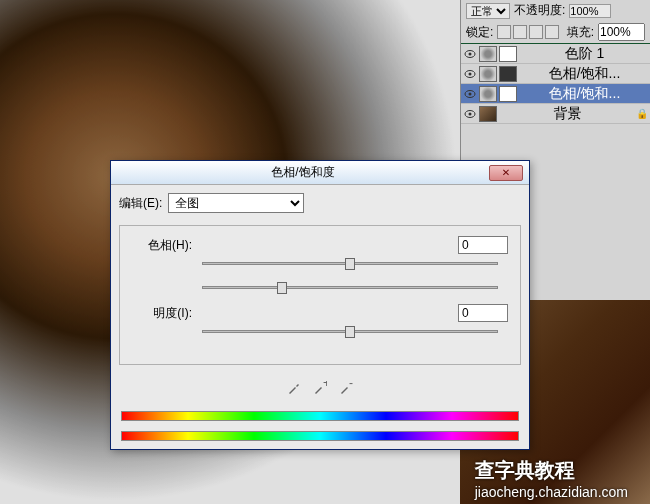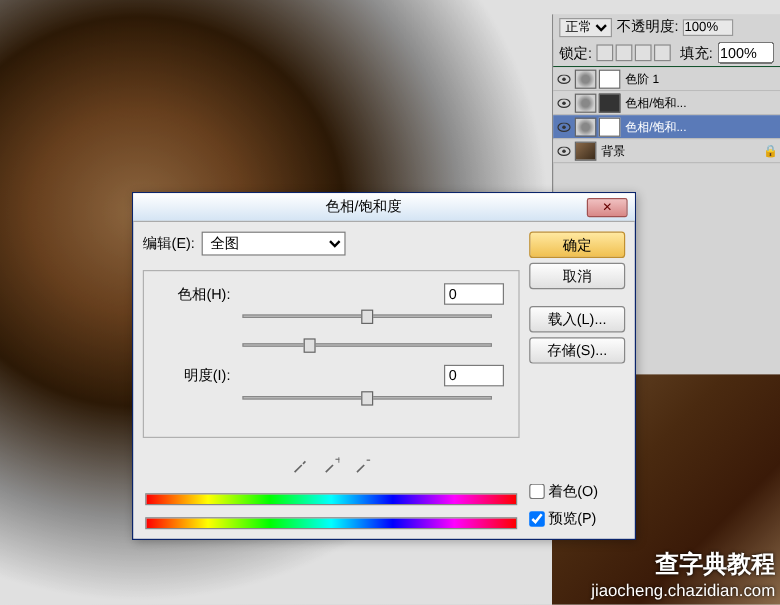--- a/index.html
+++ b/index.html
@@ -9,21 +9,21 @@
   position: absolute; left: 0; top: 0; width: 460px; height: 504px;
   background: linear-gradient(135deg, #d8d8d8 0%, #e8e8e8 40%, #c0c0c0 100%);
 }
 .photo-placeholder {
   width: 100%; height: 100%;
   background: radial-gradient(ellipse at 25% 35%, #8a6a4a 0%, #6b4a2e 18%, #3a2a1a 35%, #8a8a8a 55%, #d0d0d0 70%);
   filter: contrast(1.2);
 }
 
 .layers-panel {
-  position: absolute; right: 0; top: 12px; width: 190px; height: 300px;
+  position: absolute; right: 0; top: 0; width: 190px; height: 300px;
   background: #d4d4d4; border-left: 1px solid #888;
 }
 .layer-opts {
   display: flex; align-items: center; padding: 2px 5px; gap: 4px; background: #d4d4d4;
 }
 .layer-opts select, .layer-opts input { font-size: 11px; background: #e8e8e8; border: 1px solid #999; }
 .lock-bar {
   display: flex; align-items: center; padding: 2px 5px; gap: 4px; border-bottom: 1px solid #14532d;
 }
 .lock-icons { display: flex; gap: 2px; }
@@ -33,21 +33,21 @@
   display: flex; align-items: center; height: 20px; border-bottom: 1px solid #bbb;
   background: #d4d4d4; padding: 0 2px; gap: 2px;
 }
 .layer-row.selected { background: #5a7ab8; color: #fff; }
 .eye { width: 14px; height: 14px; display: inline-flex; align-items: center; justify-content: center; }
 .eye svg { width: 12px; height: 8px; }
 .thumb { width: 18px; height: 16px; background: #fff; border: 1px solid #666; flex-shrink: 0; }
 .thumb.dark { background: #333; }
 .thumb.img { background: linear-gradient(135deg, #8a6a4a, #3a2a1a); }
 .thumb.fx { background: radial-gradient(circle, #888 30%, #d0d0d0 70%); }
-.layer-name { flex: 1; overflow: hidden; white-space: nowrap; font-size: 10px; padding-left: 2px; }
+.layer-name { flex: 1; overflow: hidden; white-space: nowrap; font-size: 14px; padding-left: 2px; text-align: center; }
 .lock-end { width: 12px; font-size: 10px; }
 
 .right-photo {
   position: absolute; right: 0; top: 300px; width: 190px; height: 204px;
   background: linear-gradient(135deg, #6a4a2a 0%, #4a2a10 40%, #3a1a08 70%, #8a6a4a 100%);
 }
 
 
 .dialog {
   position: absolute; left: 110px; top: 160px; width: 420px; height: 290px;
@@ -63,21 +63,21 @@
   width: 34px; height: 16px; background: linear-gradient(to bottom, #f0c0c0, #d88888);
   border: 1px solid #a05050; border-radius: 2px; display: flex; align-items: center; justify-content: center;
   color: #600; font-size: 10px; cursor: pointer;
 }
 
 .dialog-body { display: flex; padding: 8px; gap: 8px; height: calc(100% - 24px); }
 .dialog-left { flex: 1; display: flex; flex-direction: column; gap: 6px; }
 .dialog-right { width: 80px; display: flex; flex-direction: column; gap: 4px; }
 
 .edit-row { display: flex; align-items: center; gap: 6px; margin-bottom: 6px; }
-.edit-row select { width: 120px; border: 1px solid #7a7a7a; background: #fff; padding: 1px 2px; }
+.edit-row select { width: 136px; border: 1px solid #7a7a7a; background: #fff; padding: 1px 2px; }
 
 .sliders-box { border: 1px solid #b0b0b0; padding: 10px 12px 16px 12px; background: #eaeaea; }
 
 .slider-row { display: flex; align-items: center; gap: 8px; margin-bottom: 2px; }
 .slider-label { width: 60px; text-align: right; }
 .slider-input { width: 50px; border: 1px solid #7a7a7a; text-align: left; padding: 1px 3px; background: #fff; }
 .slider-track {
   height: 16px; position: relative; margin: 0 10px 8px 70px;
 }
 .track-line { position: absolute; top: 6px; left: 0; right: 0; height: 3px; background: #c0c0c0; border: 1px solid #888; }
@@ -100,21 +100,21 @@
   height: 22px; border: 1px solid #888; border-radius: 3px;
   background: linear-gradient(to bottom, #fdfdfd, #e0e0e0);
   display: flex; align-items: center; justify-content: center; cursor: pointer;
 }
 .btn.ok { background: linear-gradient(to bottom, #ffe8a0, #f0c050); border-color: #c09030; }
 
 .check-row { display: flex; align-items: center; gap: 3px; margin-top: 2px; }
 .check-row input { margin: 0; }
 
 .watermark {
-  position: absolute; right: 4px; bottom: 4px; color: #fff; text-align: right;
+  position: absolute; right: 22px; bottom: 4px; color: #fff; text-align: left;
   text-shadow: 0 0 3px #000; pointer-events: none;
 }
 .watermark .big { font-size: 20px; font-weight: bold; }
 .watermark .small { font-size: 14px; }
 </style>
 </head>
 <body>
 
 <div class="canvas">
   <div class="photo-placeholder"></div>
@@ -246,43 +246,19 @@
               <path d="M2 12 L8 6 L9 7 L3 13 Z" fill="#666"></path>
               <text x="10" y="6" font-size="7" fill="#666">-</text>
             </svg>
           </span>
       </div>
 
       <div class="color-bar"></div>
       <div class="color-bar"></div>
     </div>
 
-    <div class="dialog-right">
-      <div class="btn ok">
-          <span>确定</span>
-        </div>
-      <div class="btn">
-          <span>取消</span>
-        </div>
-      <div style="height:6px"></div>
-      <div class="btn">
-          <span>载入(L)...</span>
-        </div>
-      <div class="btn">
-          <span>存储(S)...</span>
-        </div>
-      <div style="flex:1"></div>
-      <div class="check-row">
-        <input type="checkbox" style="">
-        <span>着色(O)</span>
-      </div>
-      <div class="check-row">
-        <input type="checkbox" checked="" style="">
-        <span>预览(P)</span>
-      </div>
-    </div>
   </div>
 </div>
 
 <div class="watermark">
   <div class="big">查字典教程</div>
   <div class="small">jiaocheng.chazidian.com</div>
 </div>
 
 </body></html>

